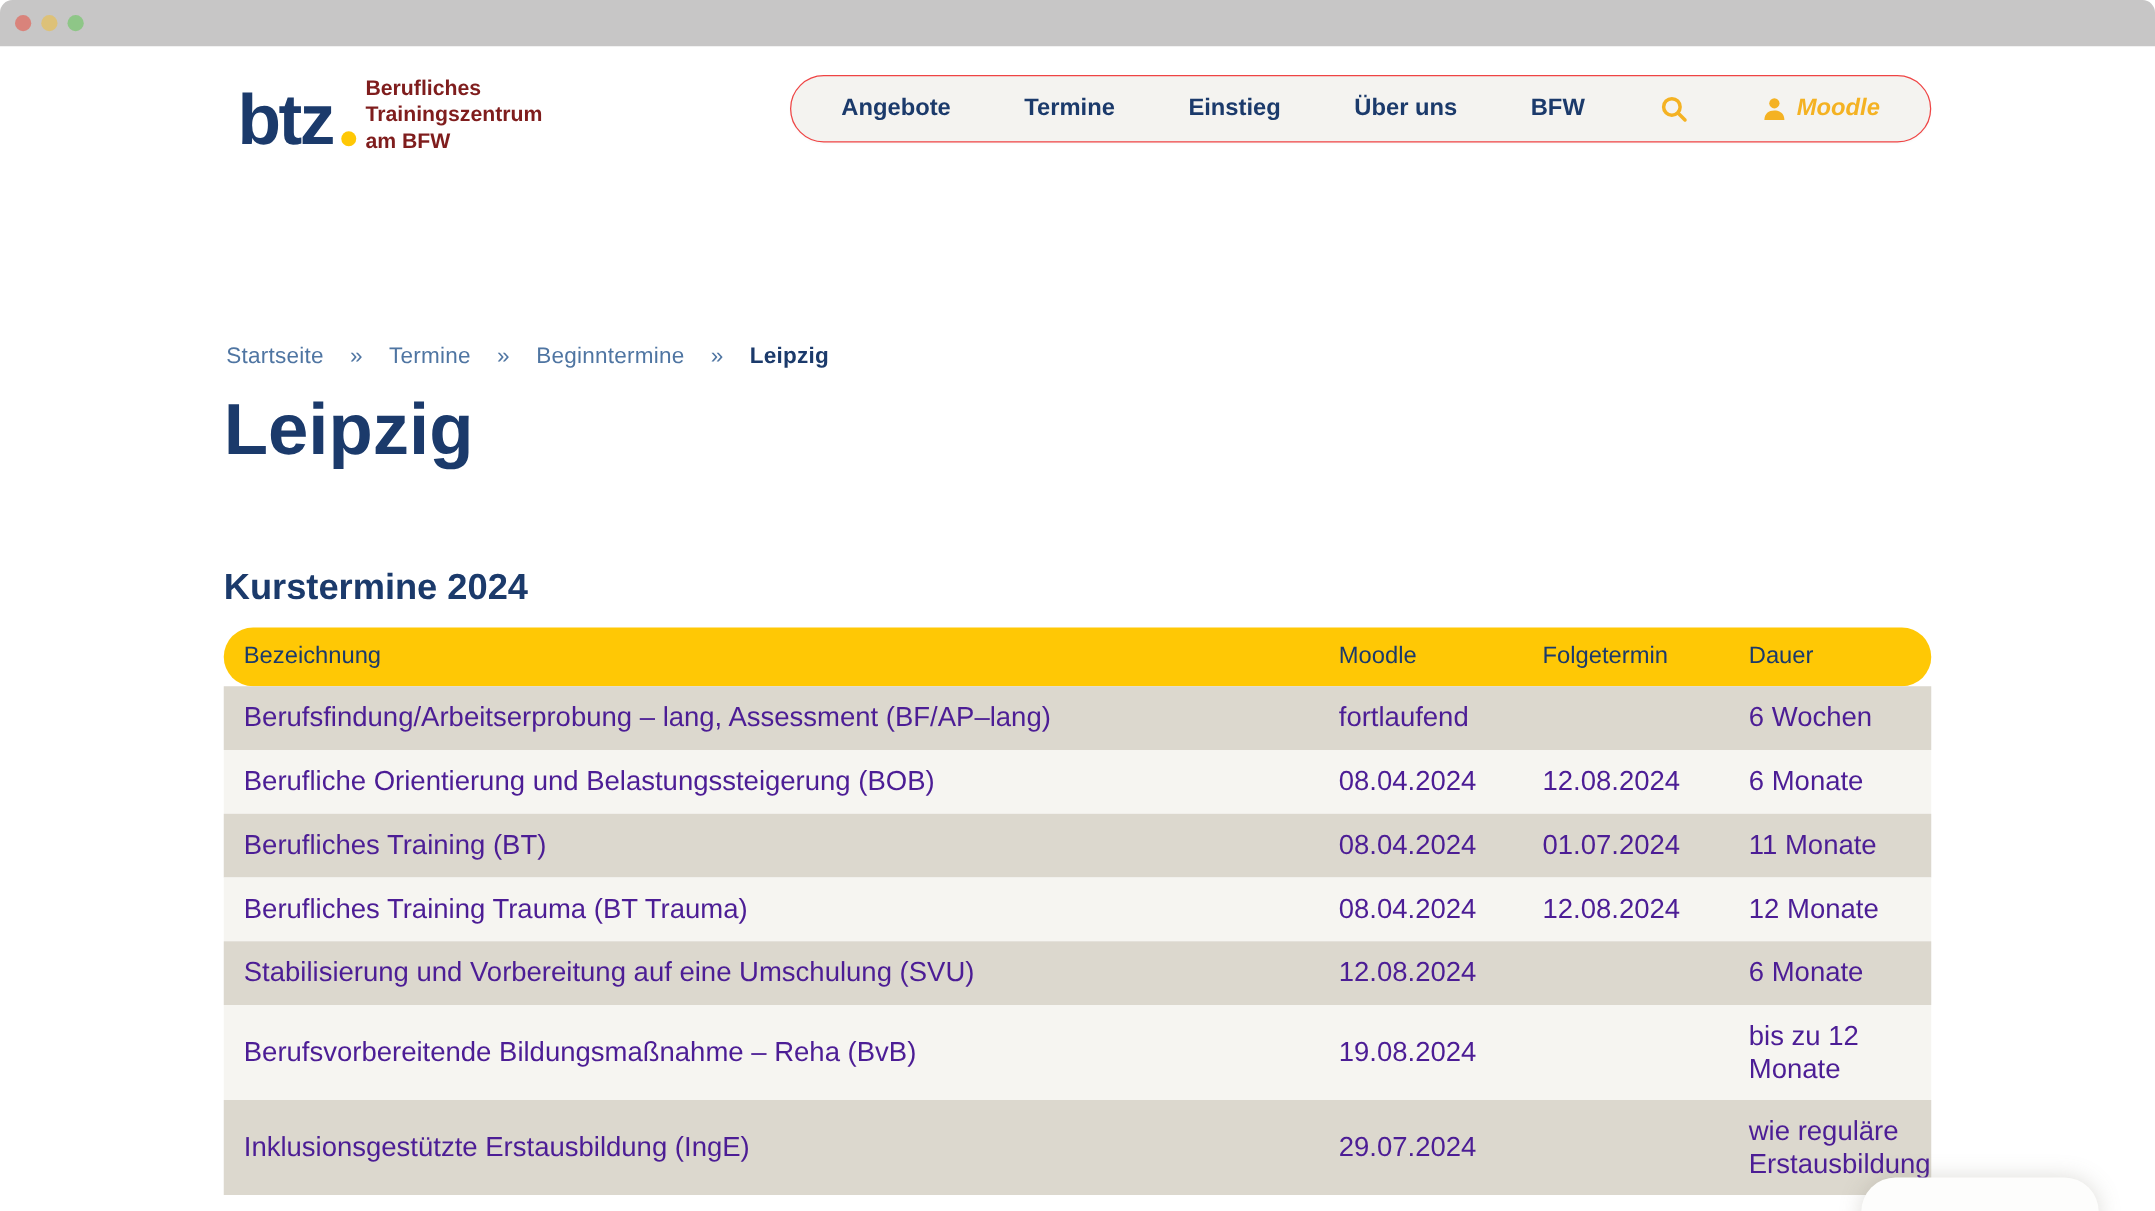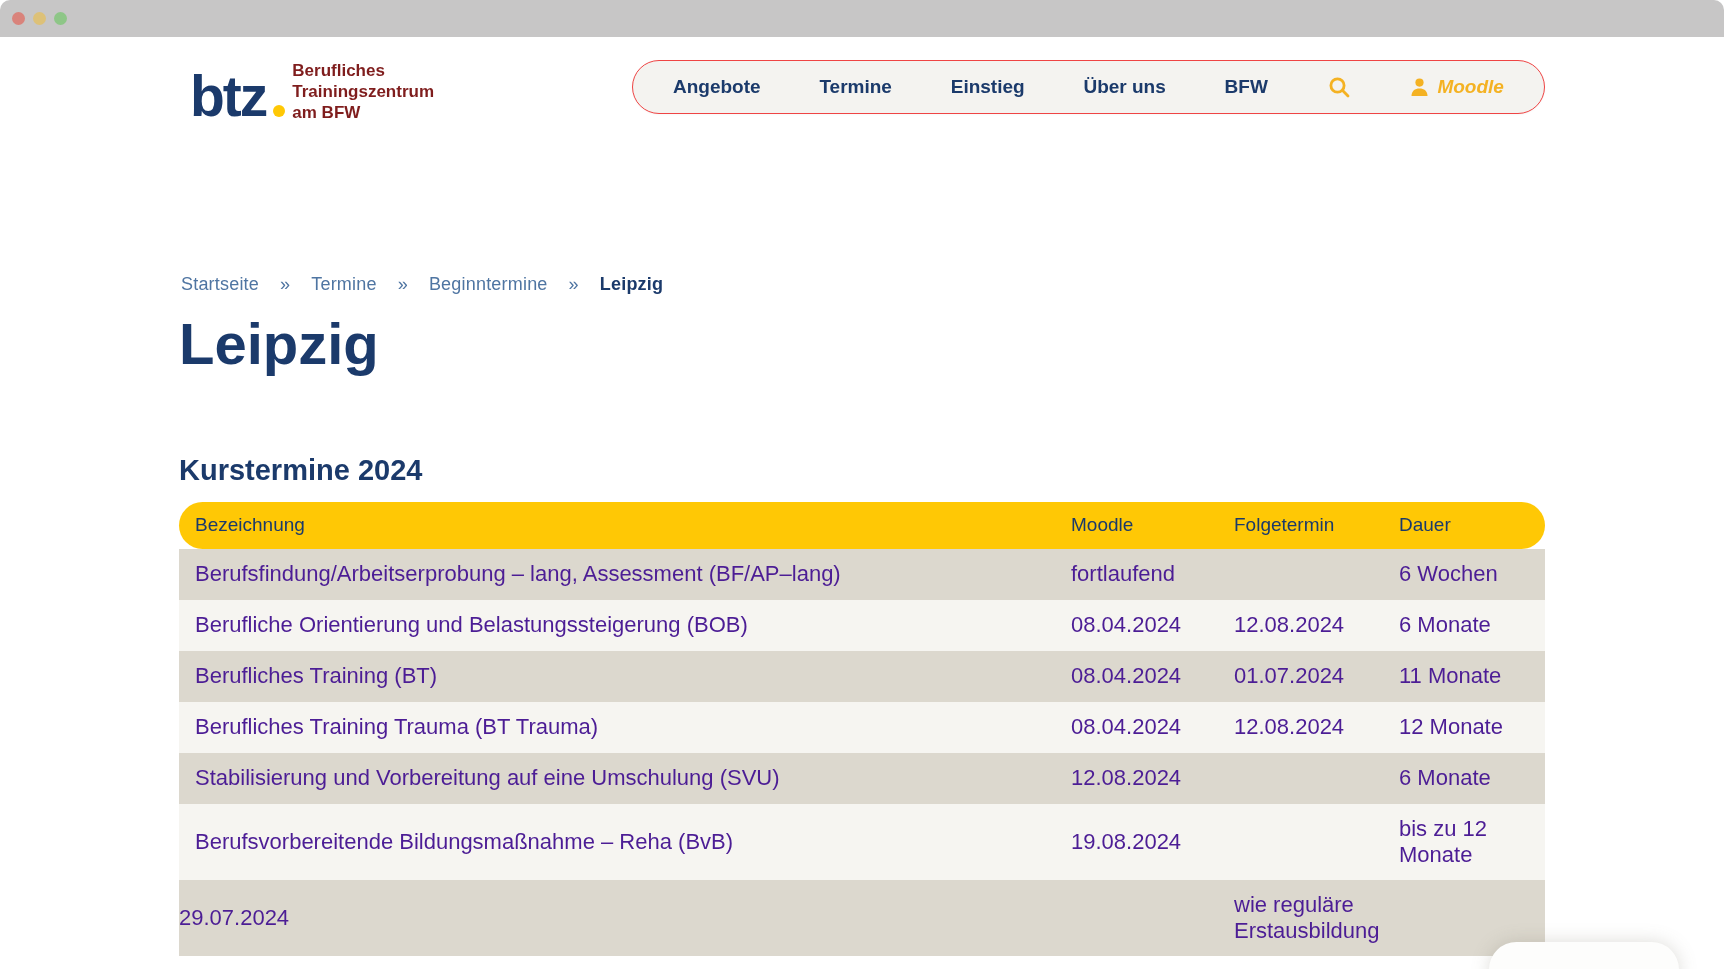--- a/index.html
+++ b/index.html
@@ -270,20 +270,21 @@
       </div>
 
       <div class="t-row">
         <div class="cell c-name">Berufsvorbereitende Bildungsmaßnahme – Reha (BvB)</div>
         <div class="cell">19.08.2024</div>
         <div class="cell"></div>
         <div class="cell c-dauer">bis zu 12 Monate</div>
       </div>
 
       <div class="t-row">
+        <div class="cell c-name">Inklusionsgestützte Erstausbildung (IngE)</div>
         <div class="cell">29.07.2024</div>
         <div class="cell"></div>
         <div class="cell c-dauer">wie reguläre Erstausbildung</div>
       </div>
 
     </div>
   </div>
 </main>
 
 <div class="floating-shadow"></div>

